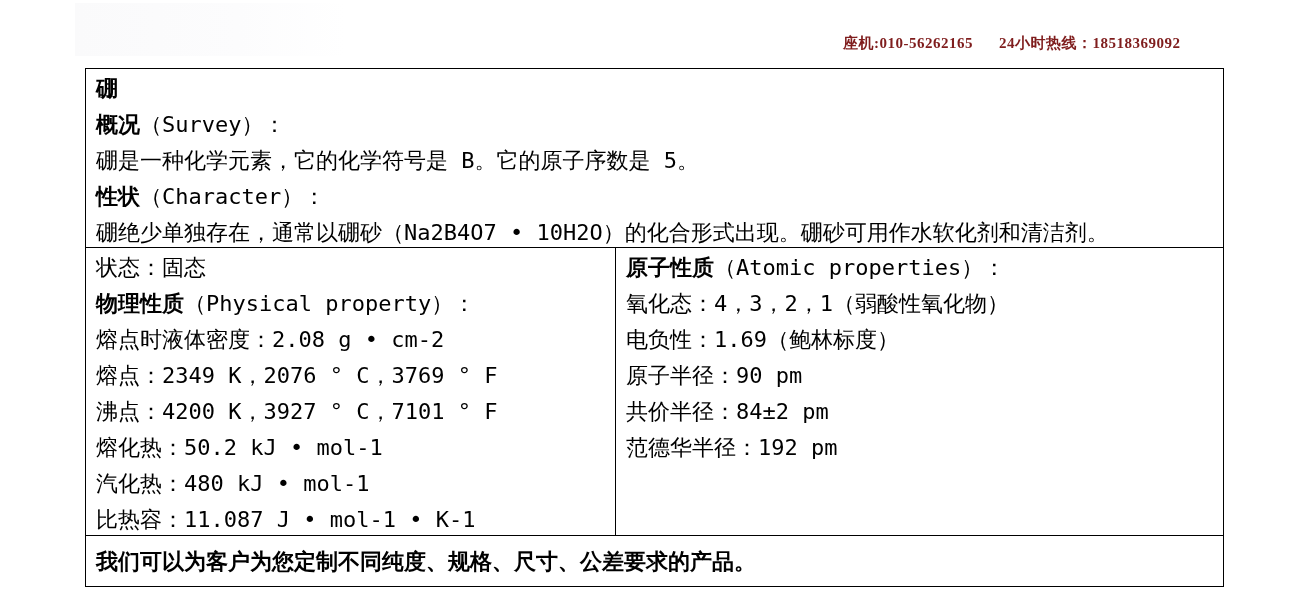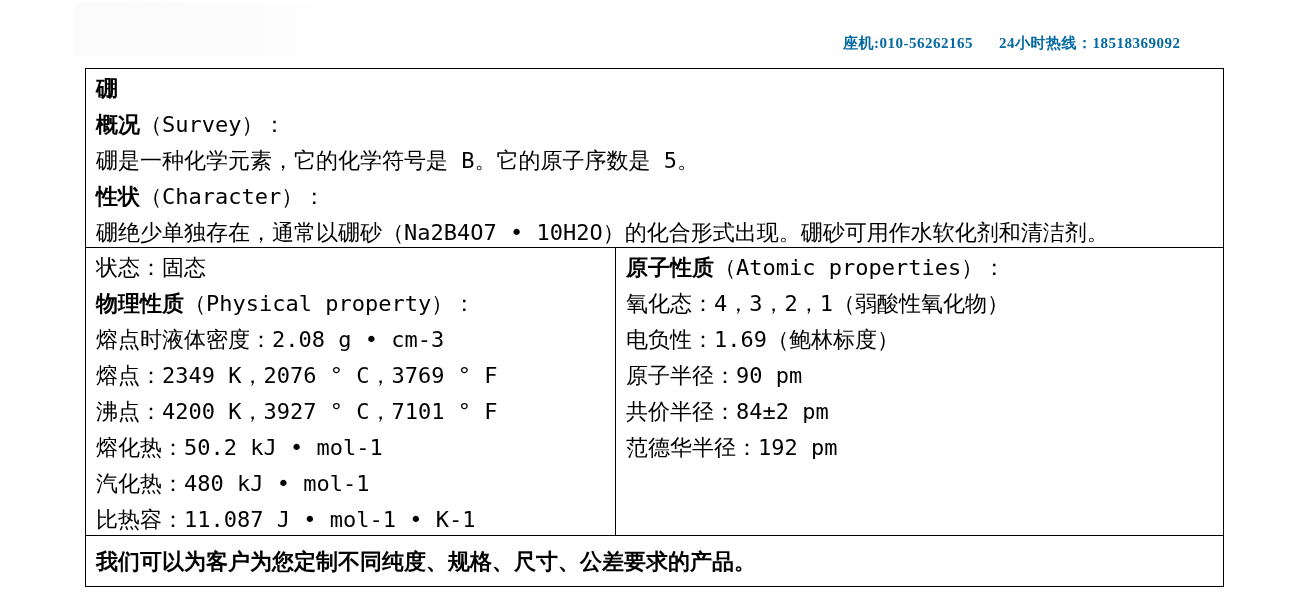--- a/index.html
+++ b/index.html
@@ -16,21 +16,21 @@
     left: 75px; top: 3px;
     width: 272px; height: 53px;
     background: linear-gradient(90deg, #fafafb 0%, #fcfcfd 60%, #ffffff 100%);
   }
   .contact-bar {
     position: absolute;
     top: 34px; left: 843px;
     font-family: "Liberation Serif", "DejaVu Serif", serif;
     font-weight: bold;
     font-size: 15px;
-    color: #0369a1;
+    color: #7f1d1d;
     letter-spacing: 0.5px;
     white-space: nowrap;
   }
   .contact-bar .gap { display: inline-block; width: 26px; }
   .sheet {
     position: absolute;
     left: 85px; top: 68px;
     width: 1139px; height: 519px;
     border: 1.5px solid #000;
     display: flex;
@@ -81,21 +81,21 @@
     <div class="line"><span class="b">概况</span><span>（Survey）：</span></div>
     <div class="line">硼是一种化学元素，它的化学符号是 B。它的原子序数是 5。</div>
     <div class="line"><span class="b">性状</span><span>（Character）：</span></div>
     <div class="line">硼绝少单独存在，通常以硼砂（Na2B4O7 • 10H2O）的化合形式出现。硼砂可用作水软化剂和清洁剂。</div>
   </div>
 
   <div class="sec sec-mid">
     <div class="col-left">
       <div class="line">状态：固态</div>
       <div class="line"><span class="b">物理性质</span><span>（Physical property）：</span></div>
-      <div class="line">熔点时液体密度：2.08 g • cm-3</div>
+      <div class="line">熔点时液体密度：2.08 g • cm-2</div>
       <div class="line">熔点：2349 K，2076 ° C，3769 ° F</div>
       <div class="line">沸点：4200 K，3927 ° C，7101 ° F</div>
       <div class="line">熔化热：50.2 kJ • mol-1</div>
       <div class="line">汽化热：480 kJ • mol-1</div>
       <div class="line">比热容：11.087 J • mol-1 • K-1</div>
     </div>
     <div class="col-right">
       <div class="line"><span class="b">原子性质</span><span>（Atomic properties）：</span></div>
       <div class="line">氧化态：4，3，2，1（弱酸性氧化物）</div>
       <div class="line">电负性：1.69（鲍林标度）</div>

